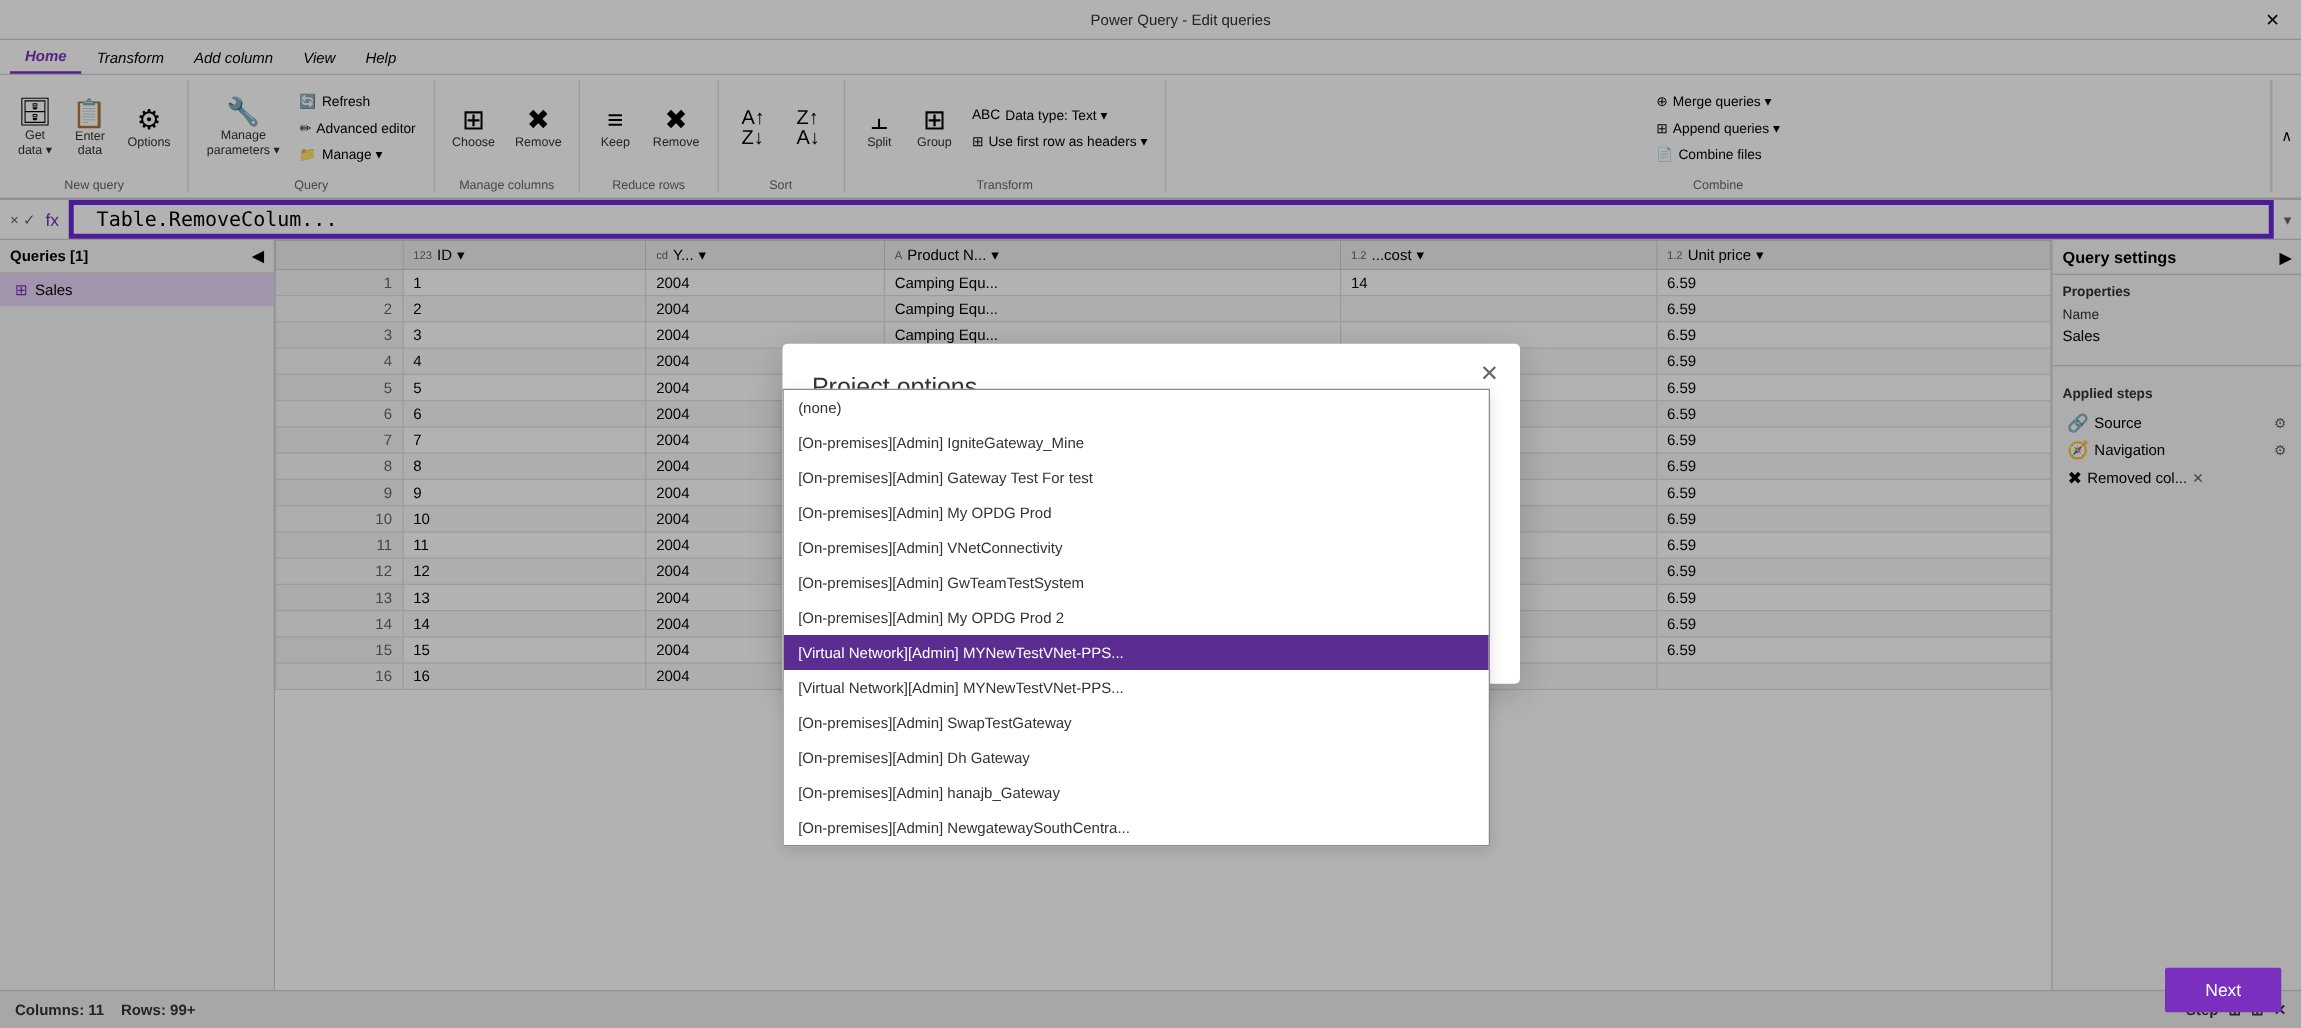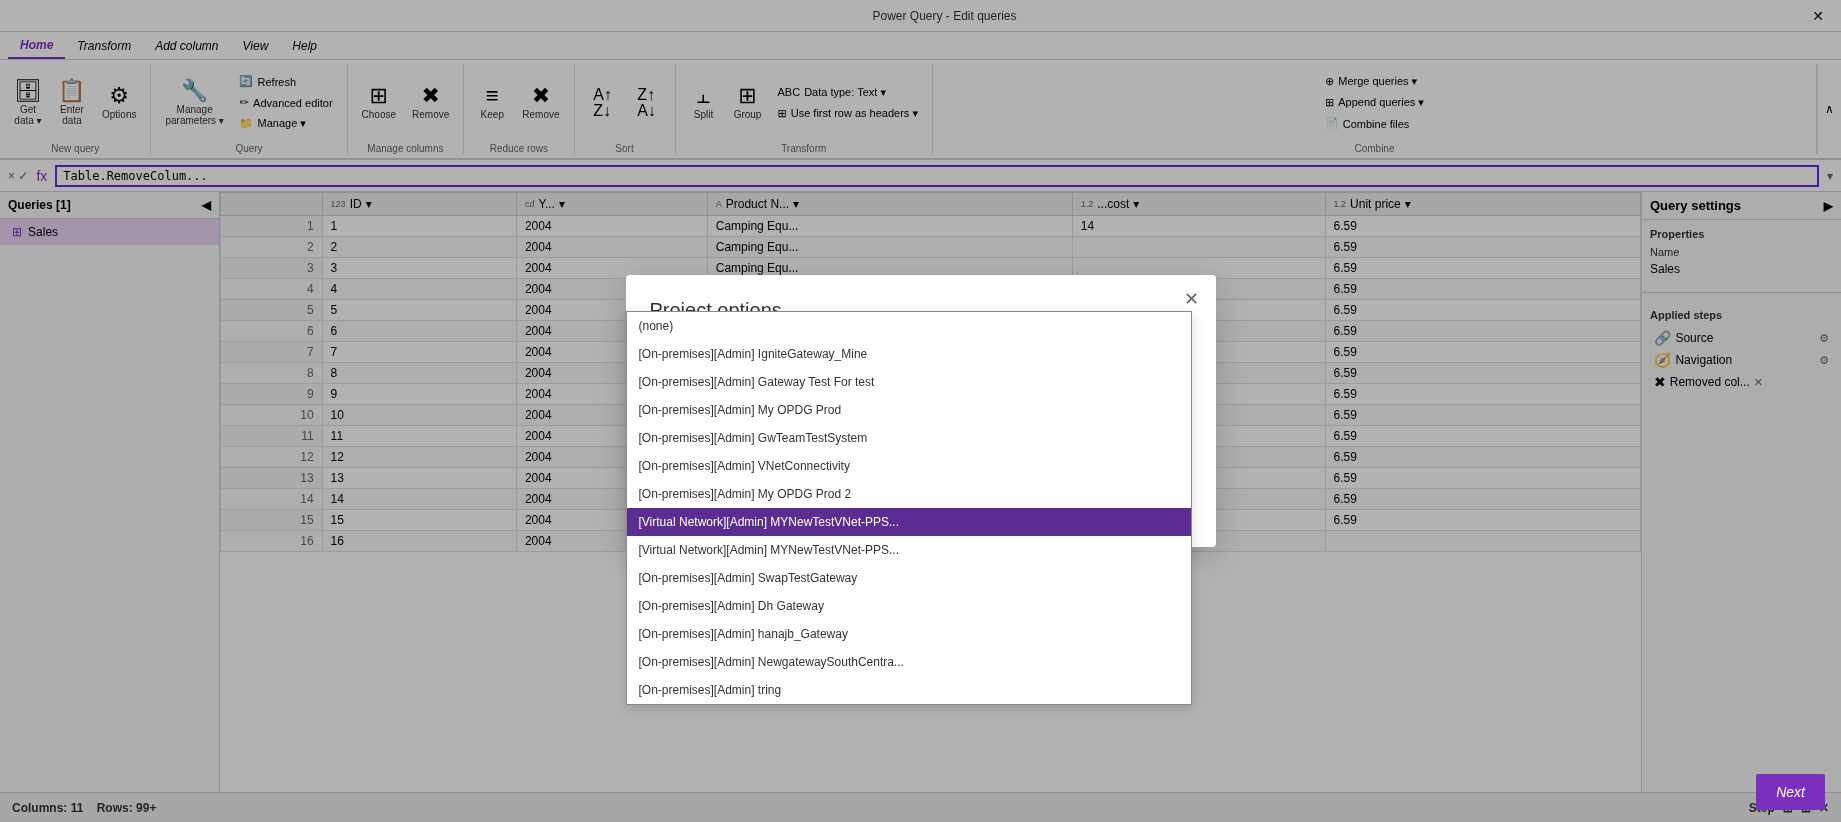--- a/index.html
+++ b/index.html
@@ -111,23 +111,23 @@
       background: #fff;
       border-bottom: 1px solid #d0d0d0;
       display: flex;
       align-items: center;
       padding: 0 8px;
       gap: 8px;
     }
     .formula-icon { color: #7b2fbe; font-size: 14px; }
     .formula-input {
       flex: 1;
-      border: 2px solid #6d28d9;
-      padding: 2px 6px;
-      font-size: 12px;
+      border: 4px solid #6d28d9;
+      padding: 2px 18px;
+      font-size: 16px;
       font-family: monospace;
     }
     .formula-expand { cursor: pointer; color: #666; }
 
     
     .main-layout {
       display: flex;
       height: calc(822px - 32px - 28px - 100px - 32px - 30px);
     }
 
@@ -380,26 +380,25 @@
       border-radius: 2px;
     }
 
     .next-btn {
       position: fixed;
       bottom: 12px;
       right: 16px;
       background: #7b2fbe;
       color: #fff;
       border: none;
-      padding: 10px 20px;
+      padding: 10px 32px;
       font-size: 14px;
       cursor: pointer;
       border-radius: 2px;
       z-index: 2000;
-      font-style: italic;
     }
 
     .section-divider {
       border: none;
       border-top: 1px solid #ccc;
       margin: 8px 0;
     }
 
     .chevron-expand {
       font-size: 12px;
@@ -790,30 +789,29 @@
       <option value="none">(none)</option><option value="opt1">[On-premises][Admin] IgniteGateway_Mine</option><option value="opt2">[On-premises][Admin] Gateway Test For test</option><option value="opt3">[On-premises][Admin] My OPDG Prod</option><option value="opt4">[On-premises][Admin] GwTeamTestSystem</option><option value="opt5">[On-premises][Admin] VNetConnectivity</option><option value="opt6">[On-premises][Admin] My OPDG Prod 2</option><option value="opt7" selected="">[Virtual Network][Admin] MYNewTestVNet-PPS...</option><option value="opt8">[Virtual Network][Admin] MYNewTestVNet-PPS...</option><option value="opt9">[On-premises][Admin] SwapTestGateway</option><option value="opt10">[On-premises][Admin] Dh Gateway</option><option value="opt11">[On-premises][Admin] hanajb_Gateway</option><option value="opt12">[On-premises][Admin] NewgatewaySouthCentra...</option><option value="opt13">[On-premises][Admin] tring</option></select>
       <span class="dropdown-arrow">▾</span>
       <button class="refresh-btn">↻</button>
     </div>
 
     <div class="dropdown-list" id="dropdown-list">
     <div class="dropdown-list-item">(none)</div>
         <div class="dropdown-list-item">[On-premises][Admin] IgniteGateway_Mine</div>
         <div class="dropdown-list-item">[On-premises][Admin] Gateway Test For test</div>
         <div class="dropdown-list-item">[On-premises][Admin] My OPDG Prod</div>
+        <div class="dropdown-list-item">[On-premises][Admin] VNetConnectivity</div>
         <div class="dropdown-list-item">[On-premises][Admin] GwTeamTestSystem</div>
-        <div class="dropdown-list-item">[On-premises][Admin] VNetConnectivity</div>
         <div class="dropdown-list-item">[On-premises][Admin] My OPDG Prod 2</div>
         <div class="dropdown-list-item selected">[Virtual Network][Admin] MYNewTestVNet-PPS...</div>
         <div class="dropdown-list-item">[Virtual Network][Admin] MYNewTestVNet-PPS...</div>
         <div class="dropdown-list-item">[On-premises][Admin] SwapTestGateway</div>
         <div class="dropdown-list-item">[On-premises][Admin] Dh Gateway</div>
         <div class="dropdown-list-item">[On-premises][Admin] hanajb_Gateway</div>
         <div class="dropdown-list-item">[On-premises][Admin] NewgatewaySouthCentra...</div>
-        <div class="dropdown-list-item">[On-premises][Admin] tring</div>
       </div>
     <div class="modal-warning">
       Note: connecting to an on-premises data gateway for unstructured sources or connections with privacy level set to 'None' could expose sensitive or
     </div>
     <div class="modal-footer">
       <button class="btn-ok">OK</button>
       <button class="btn-cancel">Cancel</button>
     </div>
   </div>
 </div>

